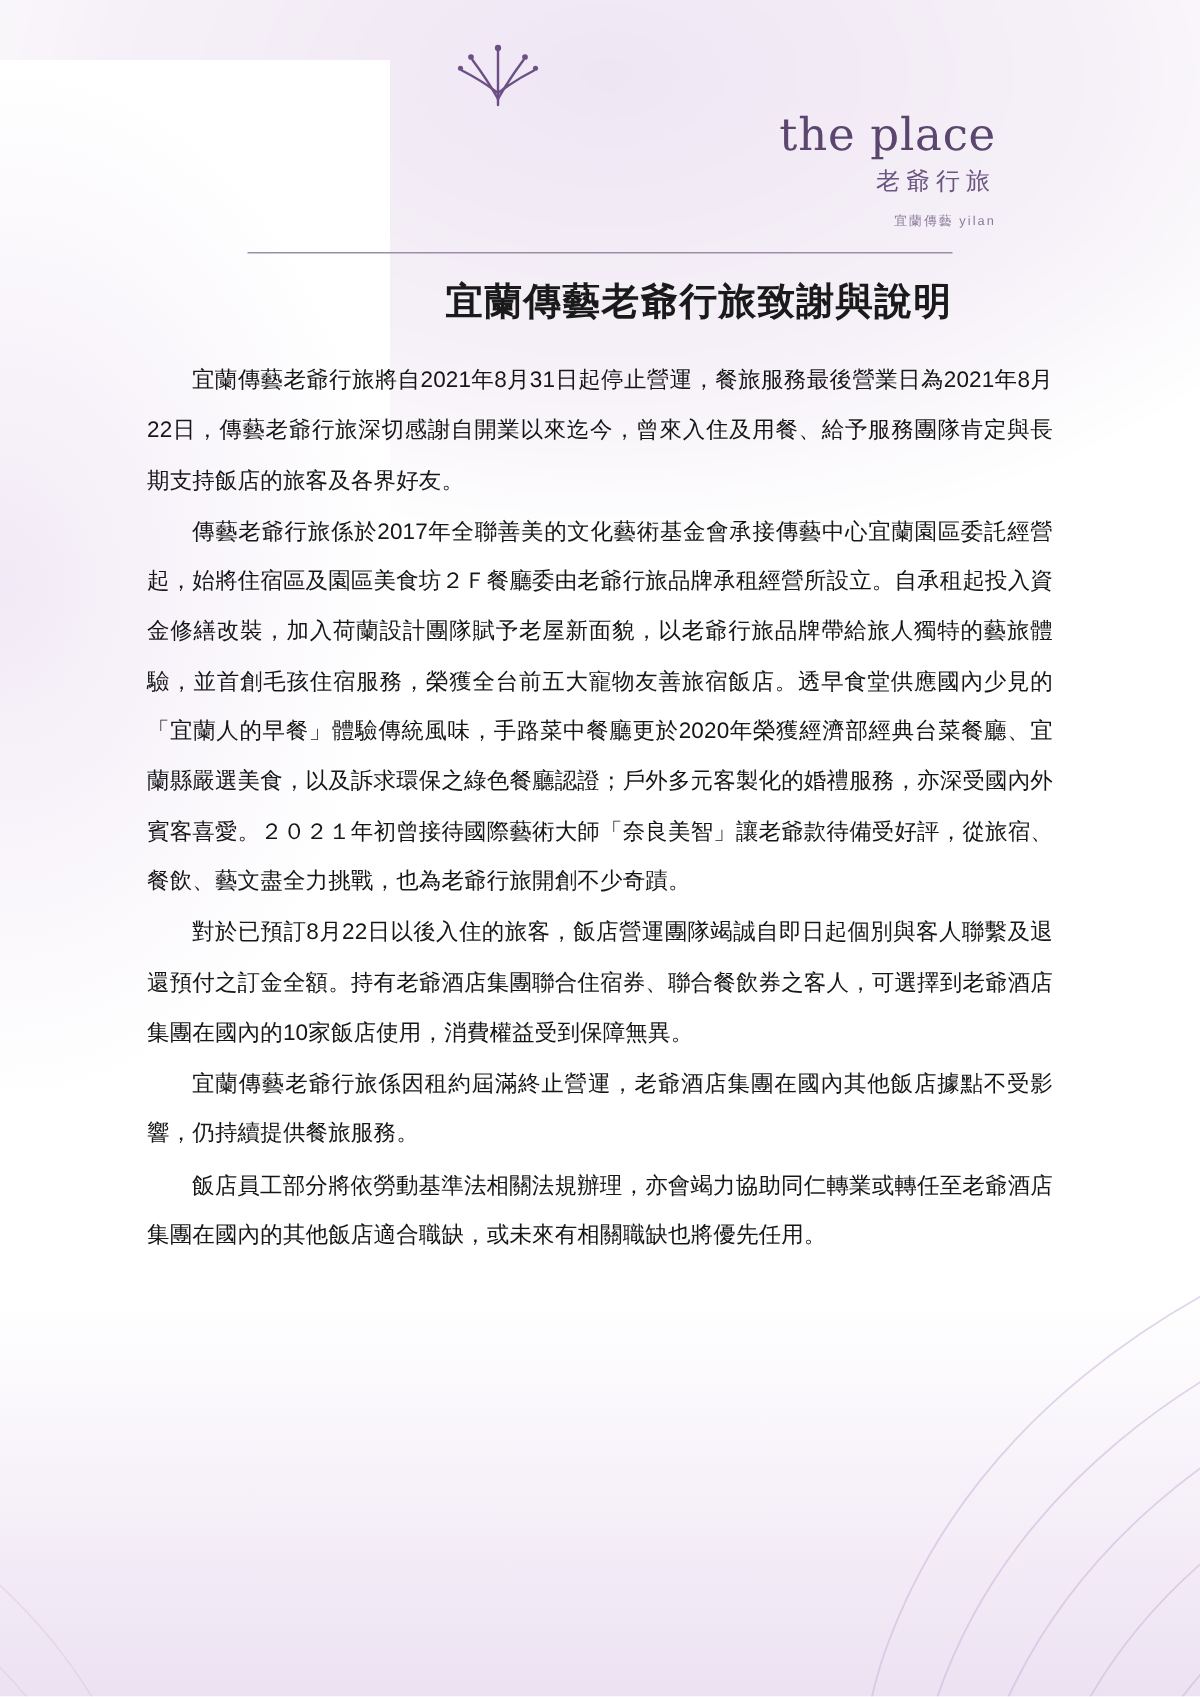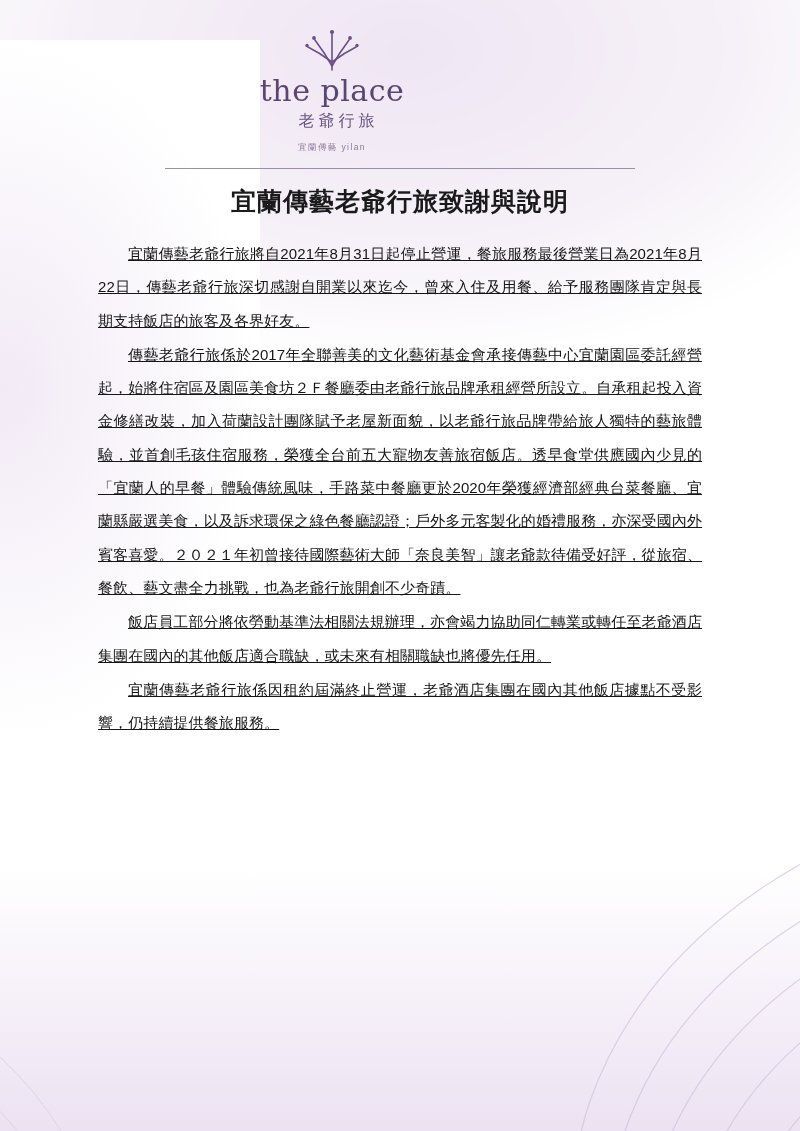--- a/index.html
+++ b/index.html
@@ -62,21 +62,21 @@
     width: 520px;
     height: 430px;
     opacity: .6;
   }
 
   
   .logo-wrap {
     position: relative;
     width: 664px;
     padding-top: 26px;
-    text-align: center;
+    text-align: right;
   }
   .logo-mark {
     width: 64px;
     height: 46px;
     margin: 0 auto 2px;
     display: block;
   }
   .logo-en {
     font-family: "DejaVu Serif", serif;
     font-size: 30px;
@@ -97,21 +97,21 @@
     letter-spacing: 1.4px;
     color: #8a7a99;
     margin-top: 10px;
   }
 
   
   .title-block {
     position: relative;
     width: 470px;
     margin: 14px auto 16px;
-    text-align: center;
+    text-align: right;
   }
   .title-rule {
     height: 1px;
     background: #9b8fa8;
     width: 100%;
     margin-bottom: 11px;
   }
   .doc-title {
     font-size: 25px;
     font-weight: 700;
@@ -124,21 +124,20 @@
   .content {
     position: relative;
     width: 604px;
     margin: 20px auto 0;
     color: #161616;
     font-size: 15px;
     line-height: 2.22;
     text-align: justify;
     text-justify: inter-ideograph;
     letter-spacing: .1px;
-    text-decoration: underline;
   }
   .content p {
     margin: 0 0 1px 0;
     text-indent: 2em;
   }
 </style>
 </head>
 <body>
 
 <div class="page">
@@ -190,17 +189,18 @@
   </div>
 
   <div class="title-block">
     <div class="title-rule"></div>
     <h1 class="doc-title">宜蘭傳藝老爺行旅致謝與說明</h1>
   </div>
 
   <div class="content">
     <p>宜蘭傳藝老爺行旅將自2021年8月31日起停止營運，餐旅服務最後營業日為2021年8月22日，傳藝老爺行旅深切感謝自開業以來迄今，曾來入住及用餐、給予服務團隊肯定與長期支持飯店的旅客及各界好友。</p>
     <p>傳藝老爺行旅係於2017年全聯善美的文化藝術基金會承接傳藝中心宜蘭園區委託經營起，始將住宿區及園區美食坊２Ｆ餐廳委由老爺行旅品牌承租經營所設立。自承租起投入資金修繕改裝，加入荷蘭設計團隊賦予老屋新面貌，以老爺行旅品牌帶給旅人獨特的藝旅體驗，並首創毛孩住宿服務，榮獲全台前五大寵物友善旅宿飯店。透早食堂供應國內少見的「宜蘭人的早餐」體驗傳統風味，手路菜中餐廳更於2020年榮獲經濟部經典台菜餐廳、宜蘭縣嚴選美食，以及訴求環保之綠色餐廳認證；戶外多元客製化的婚禮服務，亦深受國內外賓客喜愛。２０２１年初曾接待國際藝術大師「奈良美智」讓老爺款待備受好評，從旅宿、餐飲、藝文盡全力挑戰，也為老爺行旅開創不少奇蹟。</p>
+    <p>對於已預訂8月22日以後入住的旅客，飯店營運團隊竭誠自即日起個別與客人聯繫及退還預付之訂金全額。持有老爺酒店集團聯合住宿券、聯合餐飲券之客人，可選擇到老爺酒店集團在國內的10家飯店使用，消費權益受到保障無異。</p>
+    <p>宜蘭傳藝老爺行旅係因租約屆滿終止營運，老爺酒店集團在國內其他飯店據點不受影響，仍持續提供餐旅服務。</p>
     <p>飯店員工部分將依勞動基準法相關法規辦理，亦會竭力協助同仁轉業或轉任至老爺酒店集團在國內的其他飯店適合職缺，或未來有相關職缺也將優先任用。</p>
-    <p>宜蘭傳藝老爺行旅係因租約屆滿終止營運，老爺酒店集團在國內其他飯店據點不受影響，仍持續提供餐旅服務。</p>
   </div>
 
 </div>
 
 </body></html>

